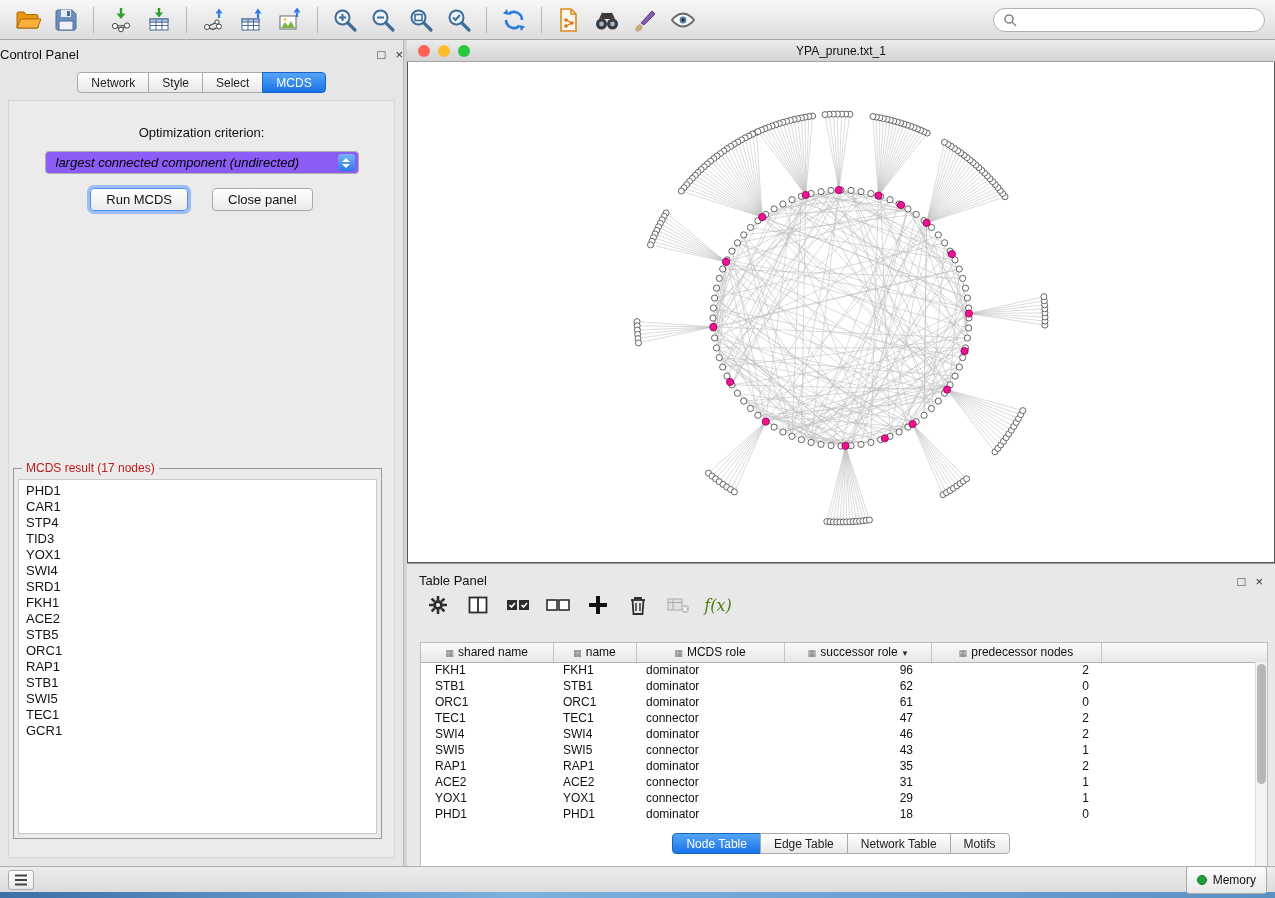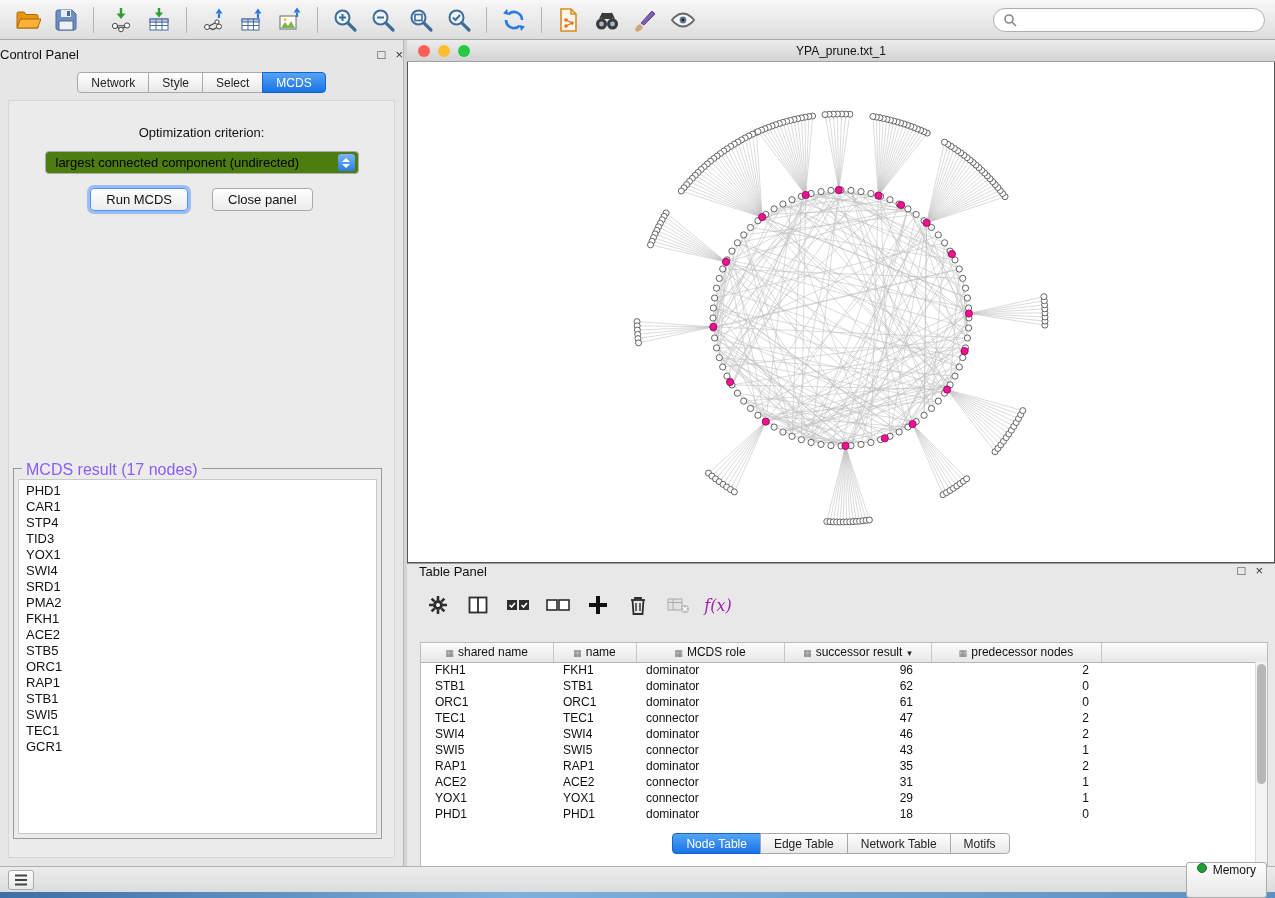--- a/index.html
+++ b/index.html
@@ -41,59 +41,59 @@
     text-align:center;
   }
   .cp-tab:first-child, .tp-tab:first-child { border-radius:4px 0 0 4px; margin-left:0; }
   .cp-tab:last-child, .tp-tab:last-child { border-radius:0 4px 4px 0; }
   .cp-tab.active, .tp-tab.active {
     background:linear-gradient(#54a4f6,#1a73e8); color:#fff; border-color:#1465c8;
   }
   .cp-body { position:absolute; top:60px; left:8px; right:8px; bottom:8px;
     background:#ebebeb; border:1px solid #d6d6d6; }
   .opt-label { text-align:center; margin-top:24px; font-size:13px; color:#111; }
-  .select-box { margin:11px auto 0; width:314px; height:23px; background:#4d7c0f;
+  .select-box { margin:11px auto 0; width:314px; height:23px; background:#8b5cf6;
     border:1px solid #adadad; border-radius:4px; display:flex; align-items:center;
-    padding:0 3px 0 10px; font-size:13px; }
+    padding:0 3px 0 10px; font-size:13px;font-style:italic; }
   .select-value { flex:1; white-space:nowrap; overflow:hidden; }
   .stepper { width:17px; height:17px; border-radius:3px;
     background:linear-gradient(#7ab4f8,#2d7be5); display:flex; flex-direction:column;
     align-items:center; justify-content:center; gap:2px; flex:none; }
   .stepper i { display:block; width:0; height:0; border-left:4px solid transparent; border-right:4px solid transparent; }
   .stepper .up { border-bottom:4px solid #fff; }
   .stepper .down { border-top:4px solid #fff; }
   .btn-row { display:flex; justify-content:center; gap:24px; margin-top:14px; }
   .btn { height:23px; padding:0 15px; font-size:13px; font-family:inherit;
     background:linear-gradient(#ffffff,#ebebeb); border:1px solid #a9a9a9; border-radius:4px; color:#111; }
   .btn.focus { box-shadow:0 0 0 3px rgba(77,144,254,0.5); border-color:#4d90fe; }
   .result-group { position:absolute; left:4px; right:12px; top:367px; bottom:18px; border:1px solid #9a9a9a; }
-  .result-title { position:absolute; top:-8px; left:8px; background:#ebebeb; padding:0 4px; font-size:16px; color:#8b5cf6; }
+  .result-title { position:absolute; top:-8px; left:8px; background:#ebebeb; padding:0 4px; font-size:12px; color:#b91c1c; }
   .result-list { position:absolute; left:4px; right:4px; top:10px; bottom:4px;
     background:#fff; border:1px solid #c9c9c9; overflow:auto; padding:3px 7px; font-size:13px; }
   .mcds-item { line-height:16px; color:#111; }
 
   .splitter-v { width:4px; background:#d4d4d4; cursor:col-resize; flex:none; border-left:1px solid #b8b8b8; }
 
   
   .right-col { flex:1; display:flex; flex-direction:column; min-width:0; }
   .network-window { height:523px; flex:none; display:flex; flex-direction:column; }
   .net-titlebar { height:22px; background:linear-gradient(#ececec,#d2d2d2); border-bottom:1px solid #a3a3a3;
     position:relative; display:flex; align-items:center; justify-content:center; font-size:12px; color:#111; }
   .traffic { position:absolute; left:11px; top:5px; display:flex; gap:8px; }
   .light { width:12px; height:12px; border-radius:50%; }
   .light.red { background:#ff5f57; } .light.yellow { background:#febc2e; } .light.green { background:#28c840; }
   .net-canvas { flex:1; background:#fff; border:1px solid #555; border-top:none; position:relative; overflow:hidden; }
 
   
   .table-panel { flex:1; background:#e8e8e8; position:relative; border-top:1px solid #9c9c9c; }
-  .tp-header { height:24px; display:flex; align-items:flex-start; padding:0 12px; font-size:13px; color:#111; }
+  .tp-header { height:24px; display:flex; align-items:flex-end; padding:0 12px; font-size:13px; color:#111; }
   .tp-toolbar { height:34px; display:flex; align-items:center; gap:6px; padding:0 14px; }
   .tp-tbtn { height:30px; min-width:34px; display:flex; align-items:center; justify-content:center;
     border:none; background:transparent; padding:0 3px; }
-  .fx { font-family:"DejaVu Serif", serif; font-style:italic; font-size:16px; color:#a21caf; }
+  .fx { font-family:"DejaVu Serif", serif; font-style:italic; font-size:16px; color:#4d7c0f; }
   .table-wrap { position:absolute; left:13px; right:7px; top:78px; height:242px;
     background:#fff; border:1px solid #bcbcbc; overflow:hidden; }
   table { width:100%; border-collapse:collapse; table-layout:fixed; }
   thead th { height:19px; background:linear-gradient(#fbfbfb,#e7e7e7);
     border-right:1px solid #c6c6c6; border-bottom:1px solid #b5b5b5;
     font-weight:normal; font-size:12px; color:#111; text-align:center; padding:0; white-space:nowrap; overflow:hidden; }
   thead th.th-fill { border-right:none; }
   .th-grid { font-size:9px; color:#777; margin-right:4px; }
   .th-sort { font-size:9px; color:#222; margin-left:5px; }
   tbody td { height:16px; font-size:12px; color:#111; padding:0; white-space:nowrap; overflow:hidden; }
@@ -105,21 +105,21 @@
   .vscroll { position:absolute; top:19px; right:0; bottom:0; width:12px; background:#f3f3f3; border-left:1px solid #ddd; }
   .vthumb { position:absolute; left:1px; right:1px; top:2px; height:120px; background:#b7b7b7; border-radius:5px; }
   .tp-tabs { position:absolute; left:0; right:0; bottom:12px; display:flex; justify-content:center; }
 
   
   .statusbar { position:absolute; left:0; right:0; bottom:0; height:26px;
     background:linear-gradient(#ececec,#dcdcdc); border-top:1px solid #b0b0b0;
     display:flex; align-items:center; padding:0 8px; }
   .sb-btn { width:26px; height:20px; display:flex; align-items:center; justify-content:center;
     background:linear-gradient(#fdfdfd,#e8e8e8); border:1px solid #ababab; border-radius:3px; padding:0; }
-  .mem-btn { margin-left:auto; height:36px; display:flex; gap:6px; padding:0 10px;
+  .mem-btn { margin-left:auto; height:28px; display:flex; align-items:center; gap:6px; padding:0 10px;
     background:linear-gradient(#fdfdfd,#e8e8e8); border:1px solid #ababab; border-radius:3px;
     font-size:12px; color:#111; font-family:inherit; }
   .dot { width:10px; height:10px; border-radius:50%; background:#1e9e35; border:1px solid #14702４; }
   .dot { border:1px solid #147024; }
 </style>
 </head>
 <body>
 
 <div class="app">
 
@@ -308,21 +308,20 @@
         <div class="result-group">
           <span class="result-title">MCDS result (17 nodes)</span>
           <div class="result-list">
               <div class="mcds-item">PHD1</div>
               <div class="mcds-item">CAR1</div>
               <div class="mcds-item">STP4</div>
               <div class="mcds-item">TID3</div>
               <div class="mcds-item">YOX1</div>
               <div class="mcds-item">SWI4</div>
               <div class="mcds-item">SRD1</div>
-              <div class="mcds-item">PMA2</div>
               <div class="mcds-item">FKH1</div>
               <div class="mcds-item">ACE2</div>
               <div class="mcds-item">STB5</div>
               <div class="mcds-item">ORC1</div>
               <div class="mcds-item">RAP1</div>
               <div class="mcds-item">STB1</div>
               <div class="mcds-item">SWI5</div>
               <div class="mcds-item">TEC1</div>
               <div class="mcds-item">GCR1</div>
             </div>
@@ -1037,21 +1036,21 @@
                 <col style="width:148px">
                 <col style="width:147px">
                 <col style="width:170px">
                 <col>
             </colgroup>
             <thead>
                 <tr>
                   <th><span class="th-grid">▦</span><span class="th-label">shared name</span></th>
                   <th><span class="th-grid">▦</span><span class="th-label">name</span></th>
                   <th><span class="th-grid">▦</span><span class="th-label">MCDS role</span></th>
-                  <th><span class="th-grid">▦</span><span class="th-label">successor result</span><span class="th-sort">▾</span></th>
+                  <th><span class="th-grid">▦</span><span class="th-label">successor role</span><span class="th-sort">▾</span></th>
                   <th><span class="th-grid">▦</span><span class="th-label">predecessor nodes</span></th>
                   <th class="th-fill"></th>
                 </tr>
               </thead>
             <tbody>
                 <tr>
                   <td>FKH1</td>
                   <td>FKH1</td>
                   <td>dominator</td>
                   <td>96</td>

